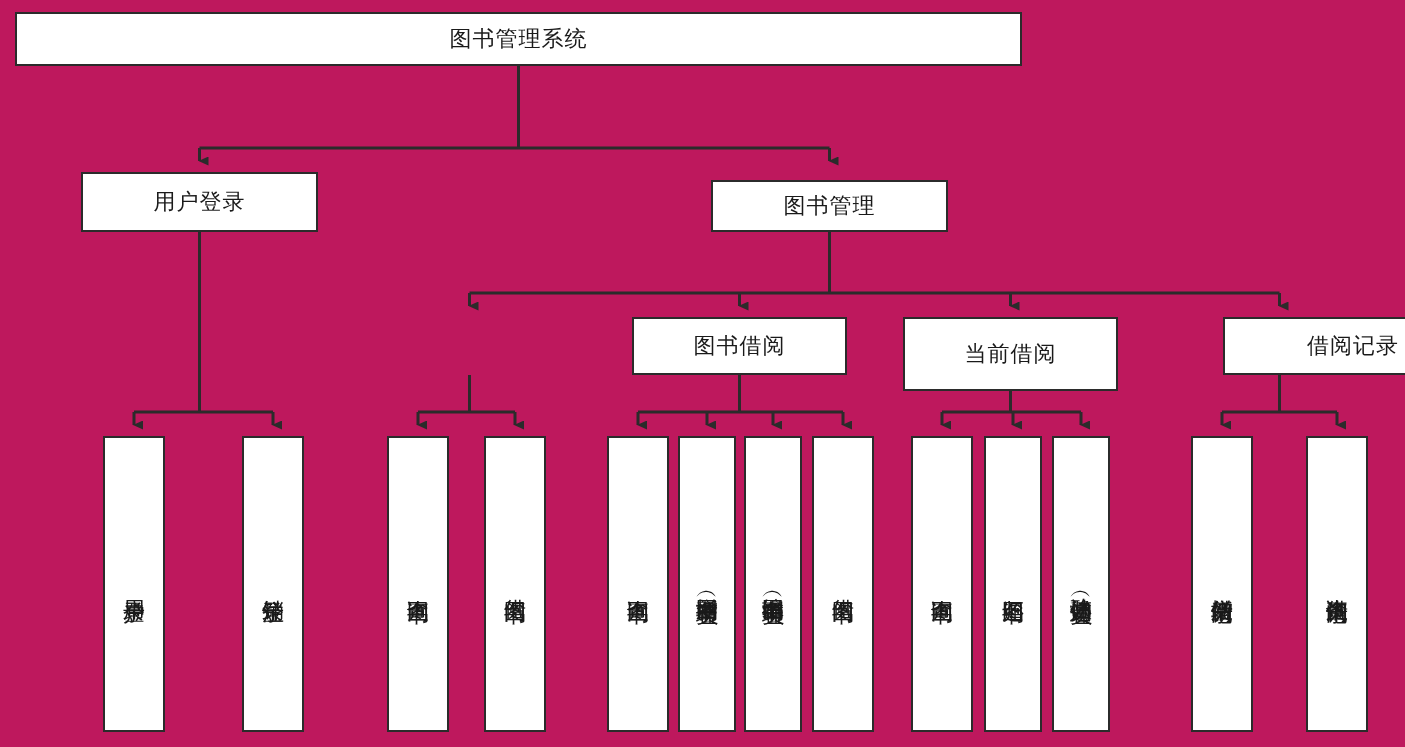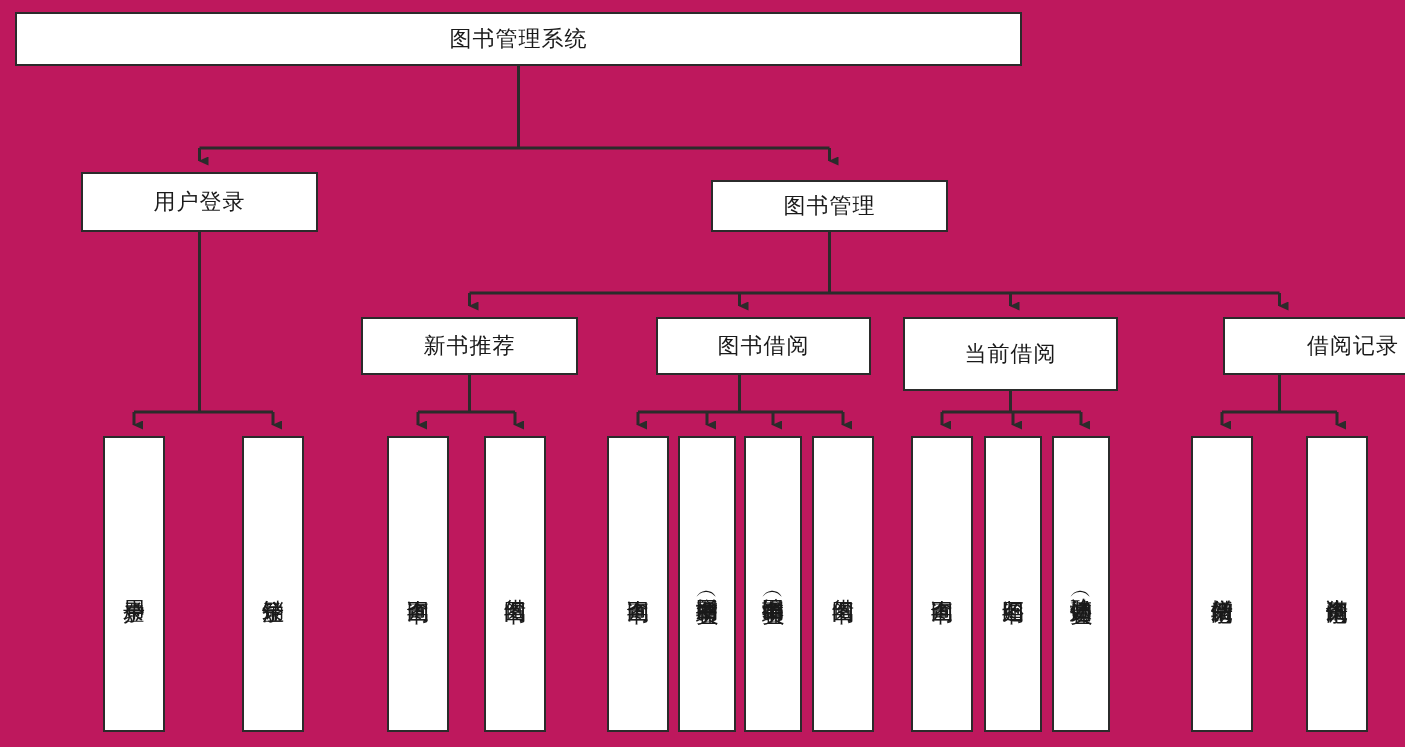--- a/index.html
+++ b/index.html
@@ -111,24 +111,21 @@
     <span class="htext">图书管理系统</span>
   </div>
 
   <div class="node node-h" style="left:81px;top:172px;width:237px;height:60px;">
     <span class="htext">用户登录</span>
   </div>
   <div class="node node-h" style="left:711px;top:172px;width:237px;height:52px;margin-top:8px;">
     <span class="htext">图书管理</span>
   </div>
 
-  <div class="node node-h" style="left:361px;top:317px;width:217px;height:58px;">
-    <span class="htext">新书推荐</span>
-  </div>
-  <div class="node node-h" style="left:632px;top:317px;width:215px;height:58px;margin-left:24px;">
+  <div class="node node-h" style="left:632px;top:317px;width:215px;height:58px;">
     <span class="htext">图书借阅</span>
   </div>
   <div class="node node-h" style="left:903px;top:317px;width:215px;height:74px;">
     <span class="htext">当前借阅</span>
   </div>
   <div class="node node-h" style="left:1184px;top:317px;width:260px;height:58px;margin-left:39px;">
     <span class="htext">借阅记录</span>
   </div>
 
   <div class="node node-v" style="left:103px;top:436px;width:62px;height:296px;">

